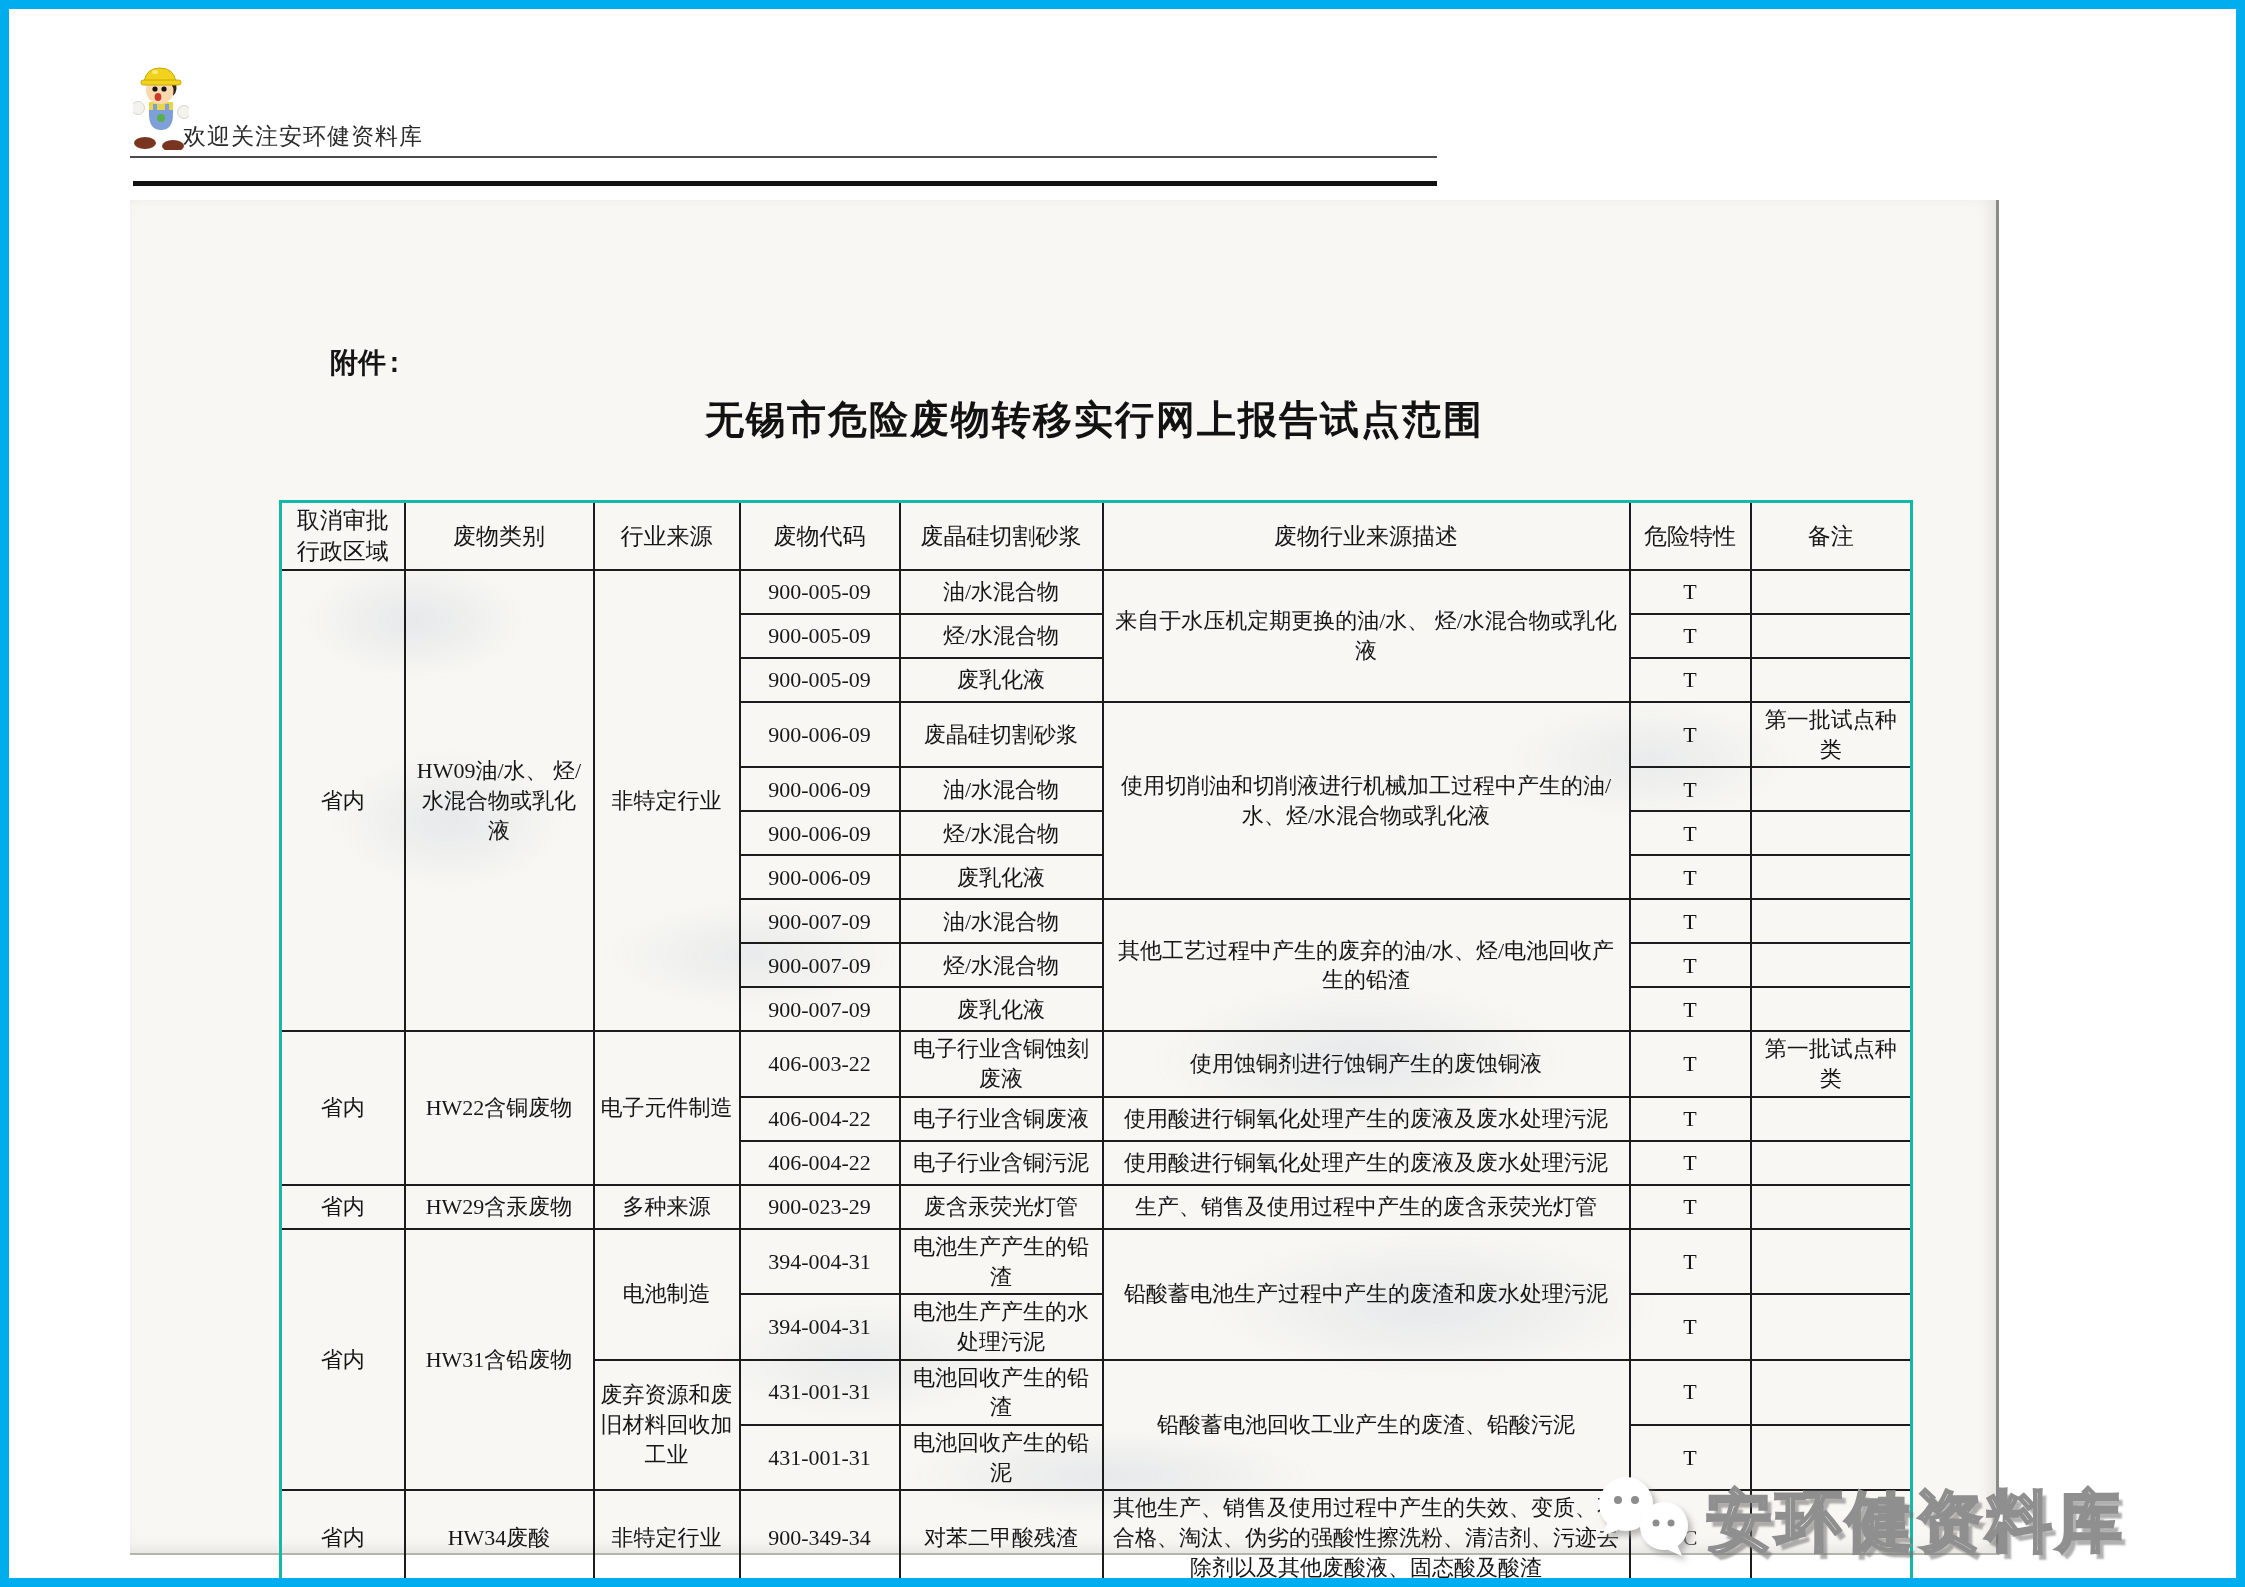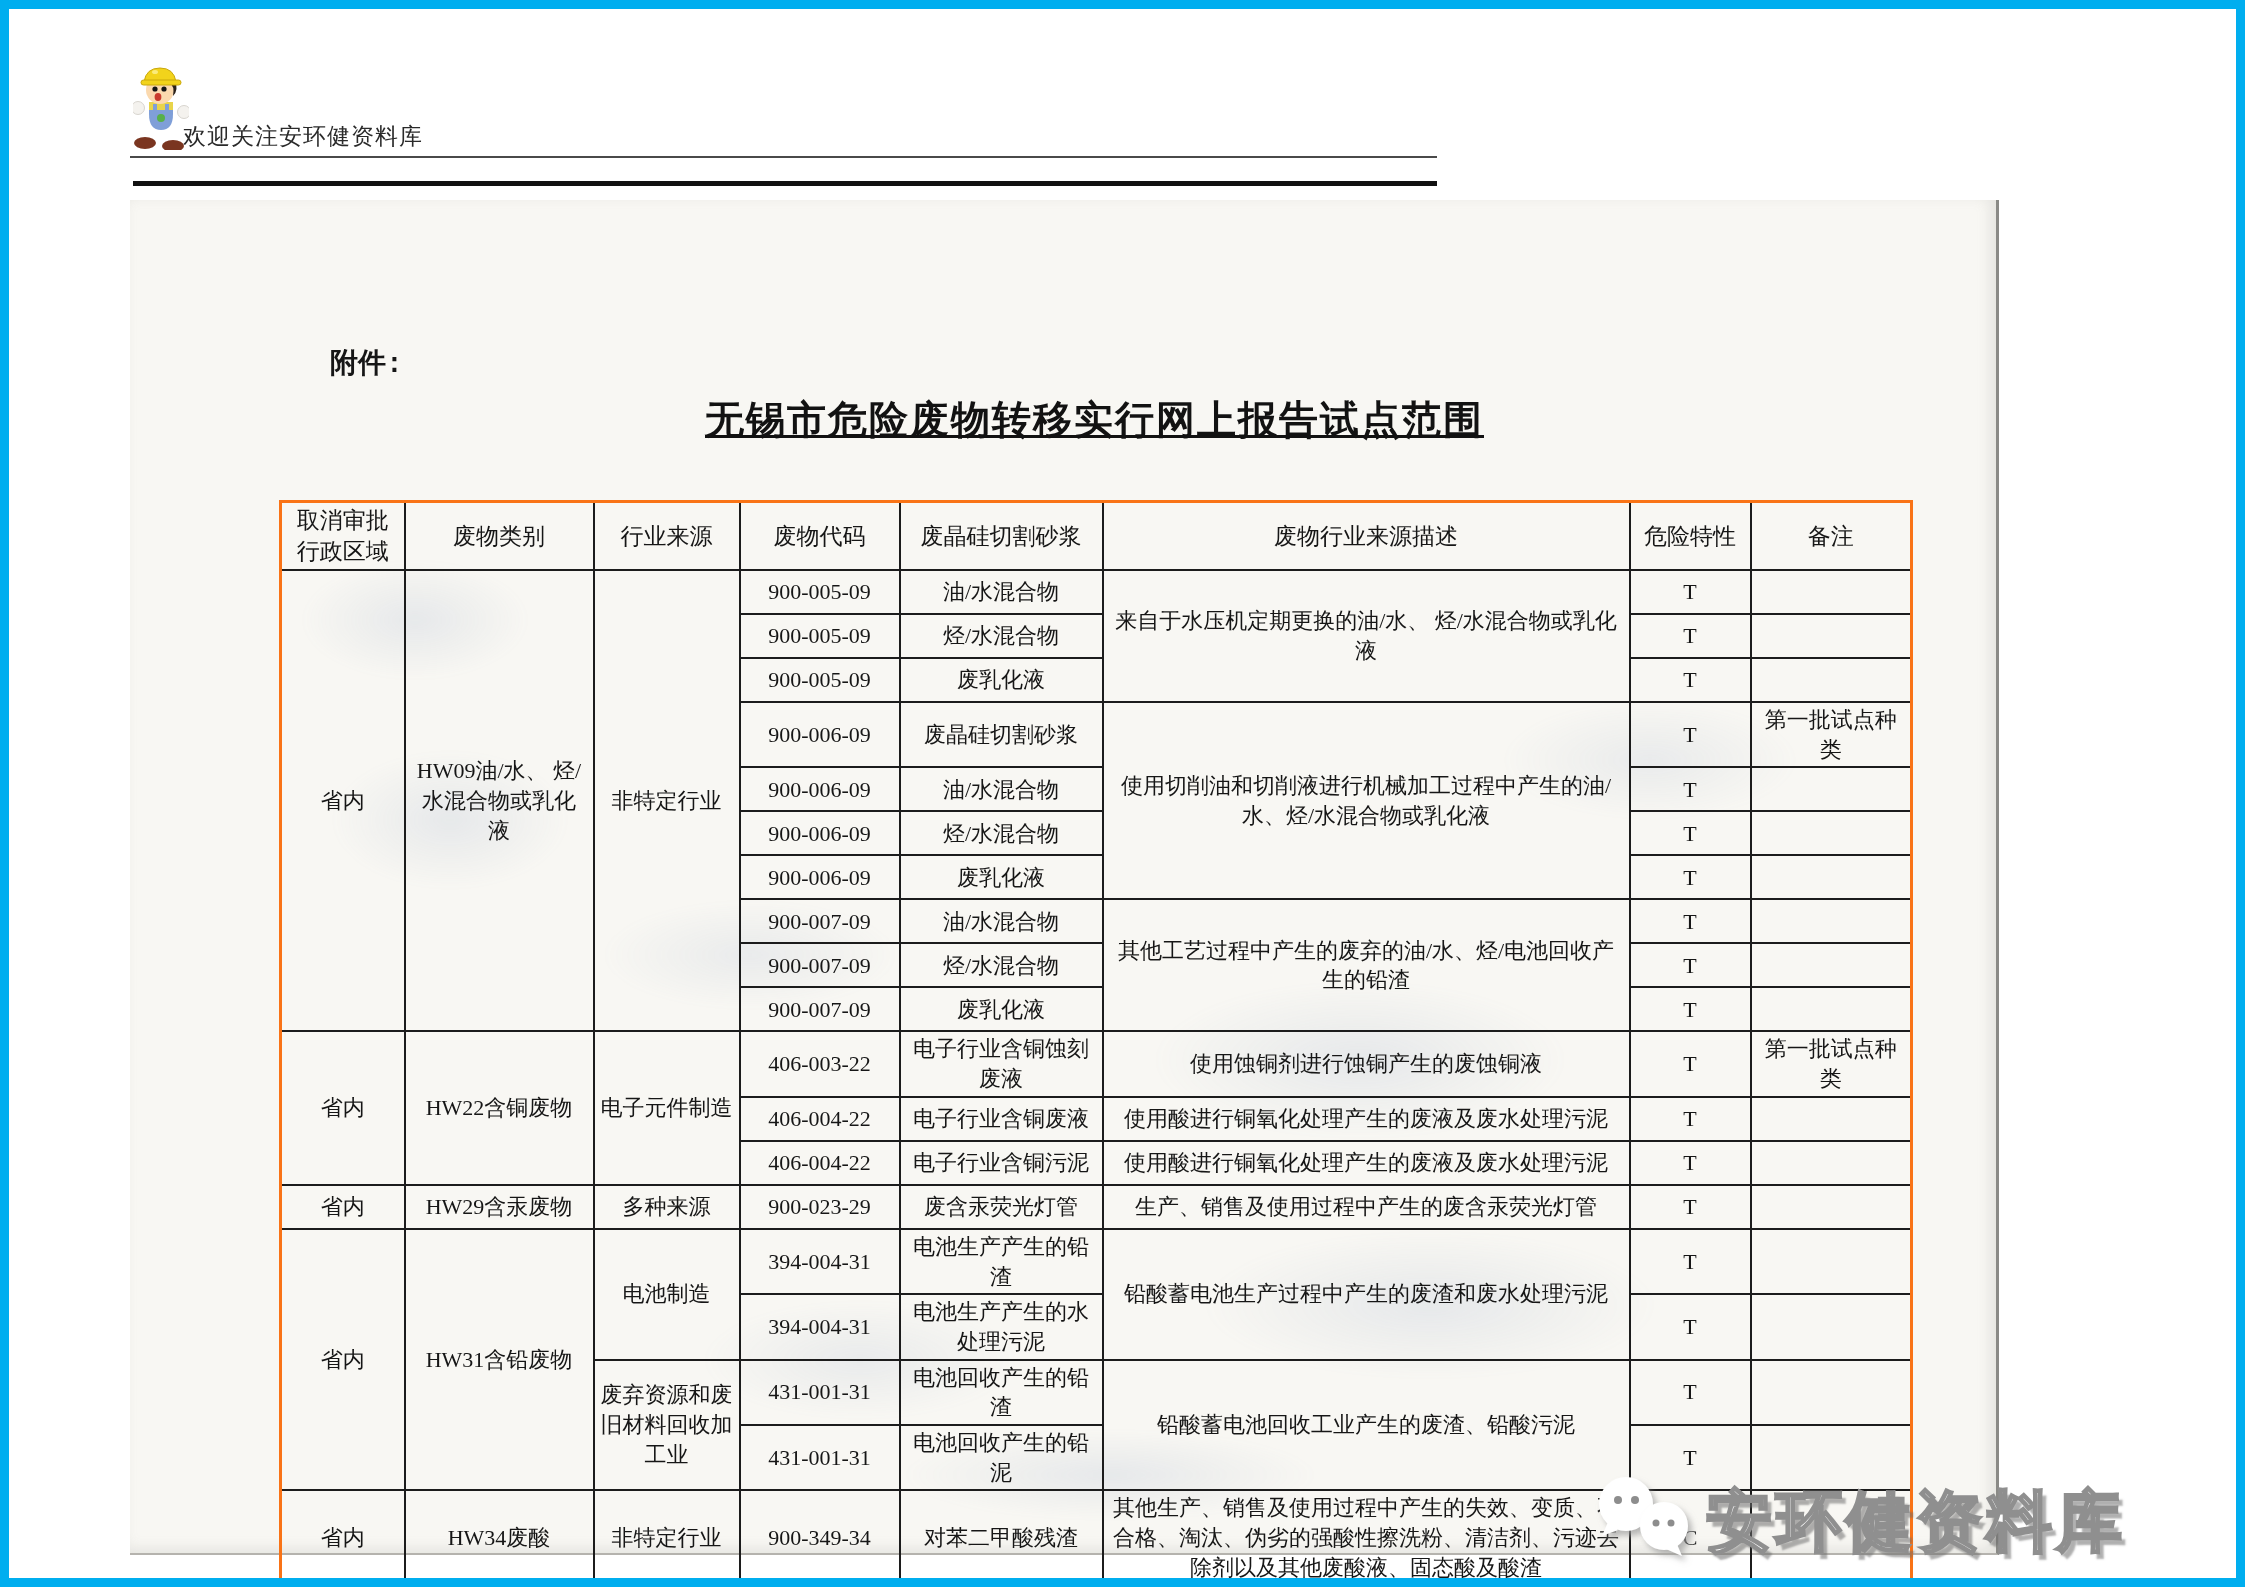--- a/index.html
+++ b/index.html
@@ -33,37 +33,36 @@
   }
   .bleed{position:absolute;filter:blur(3px);pointer-events:none;}
   .attachment{
     position:absolute;left:330px;top:344px;
     font-size:28px;font-weight:bold;color:#161616;font-family:Liberation Mono, monospace;
   }
   .doc-title{
     position:absolute;left:279px;top:393px;width:1631px;
     text-align:center;font-size:39px;font-weight:bold;color:#121212;
     letter-spacing:2px;
-    text-decoration:underline;
   }
   
   table.waste{
     position:absolute;left:279px;top:500px;
     border-collapse:collapse;table-layout:fixed;
     width:1631px;
     background:transparent;
   }
   table.waste th, table.waste td{
     border:2px solid #1c1c1c;
     text-align:center;vertical-align:middle;
     font-size:22px;line-height:1.35;color:#161616;
     padding:2px 6px;
     overflow:hidden;
   }
-  table.waste{border:3px solid #f97316;}
+  table.waste{border:3px solid #14b8a6;}
   table.waste th{font-size:23px;font-weight:normal;}
   tr.h65{height:65px;} tr.h44{height:44px;} tr.h58{height:58px;} tr.h72{height:72px;}
   td.desc{padding:2px 10px;}
   
   .watermark{
     position:absolute;left:1588px;top:1470px;z-index:20;
     display:flex;align-items:center;
   }
   .wm-icon{width:118px;height:104px;flex:0 0 auto;}
   .wm-text{

